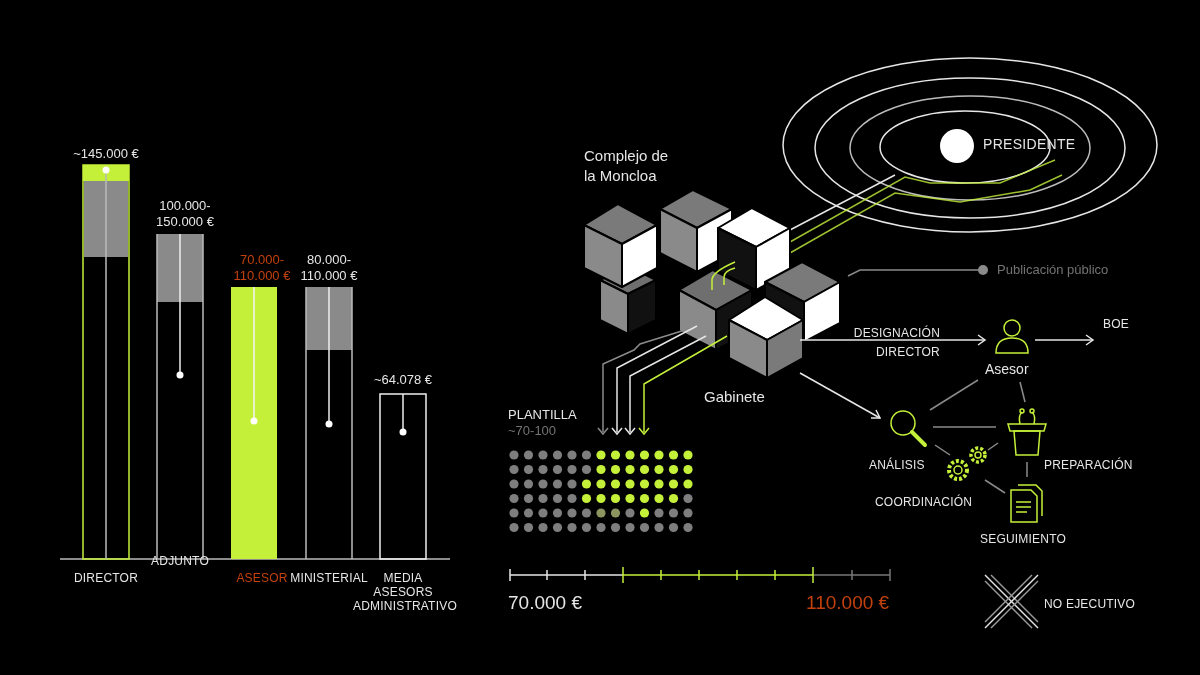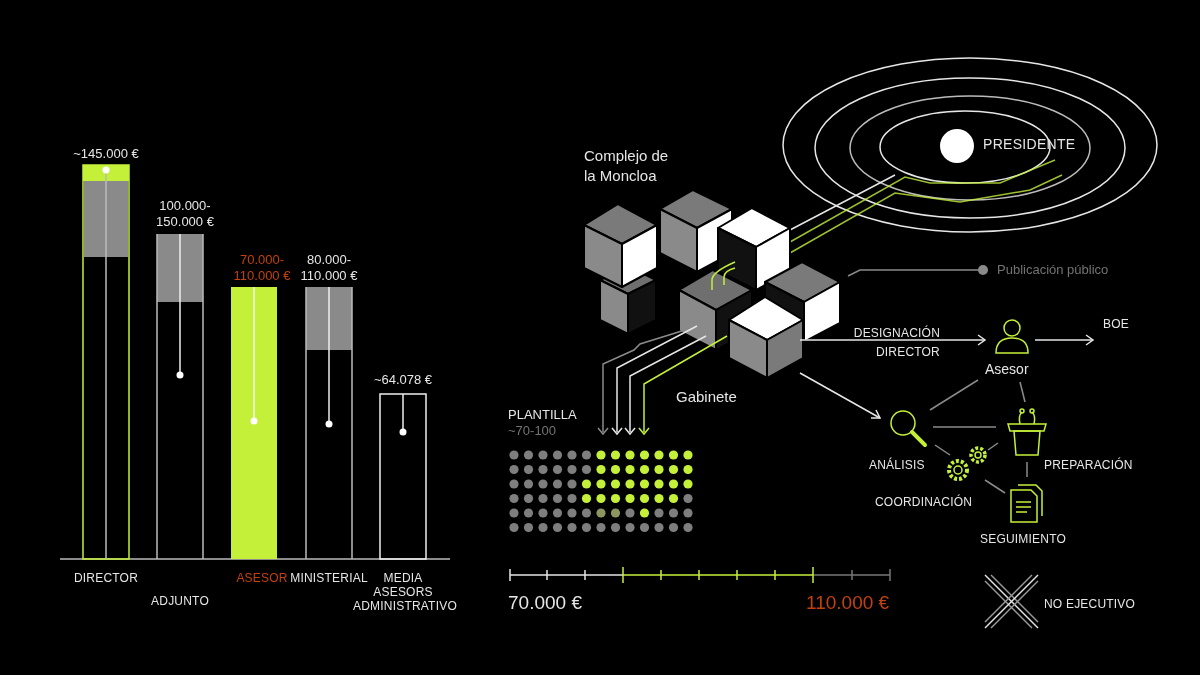--- a/index.html
+++ b/index.html
@@ -317,36 +317,36 @@
   <div>70.000-</div>
   <div>110.000 €</div>
 </div>
 <div class="abs val" style="left:279px;top:252px;width:100px;">
   <div>80.000-</div>
   <div>110.000 €</div>
 </div>
 <div class="abs val" style="left:353px;top:372px;width:100px;">~64.078 €</div>
 
 <div class="abs cat" style="left:61px;top:571px;width:90px;">DIRECTOR</div>
-<div class="abs cat" style="left:135px;top:594px;width:90px;">ADJUNTO</div>
+<div class="abs cat" style="left:135px;top:554px;width:90px;">ADJUNTO</div>
 <div class="abs cat lime" style="left:209px;top:571px;width:90px;">ASESOR</div>
 <div class="abs cat" style="left:284px;top:571px;width:90px;">MINISTERIAL</div>
 <div class="abs cat" style="left:353px;top:571px;width:100px;">
   <div>MEDIA</div>
   <div>ASESORS</div>
   <div>ADMINISTRATIVO</div>
 </div>
 
 <div class="abs title" style="left:584px;top:146px;">
   <div>Complejo de</div>
   <div>la Moncloa</div>
 </div>
 <div class="abs" style="left:983px;top:136px;font-size:14px;letter-spacing:0.3px;">PRESIDENTE</div>
 <div class="abs grey" style="left:997px;top:262px;font-size:13px;">Publicación público</div>
-<div class="abs title" style="left:676px;top:387px;text-align:right;">Gabinete</div>
+<div class="abs title" style="left:704px;top:387px;text-align:right;">Gabinete</div>
 <div class="abs" style="left:508px;top:407px;font-size:13px;">PLANTILLA</div>
 <div class="abs grey" style="left:508px;top:423px;font-size:13px;">~70-100</div>
 
 <div class="abs proc" style="left:844px;top:324px;text-align:right;width:96px;line-height:19px;">
   <div>DESIGNACIÓN</div>
   <div>DIRECTOR</div>
 </div>
 <div class="abs" style="left:985px;top:361px;font-size:14px;">Asesor</div>
 <div class="abs proc" style="left:1103px;top:317px;">BOE</div>
 <div class="abs proc" style="left:869px;top:458px;">ANÁLISIS</div>

